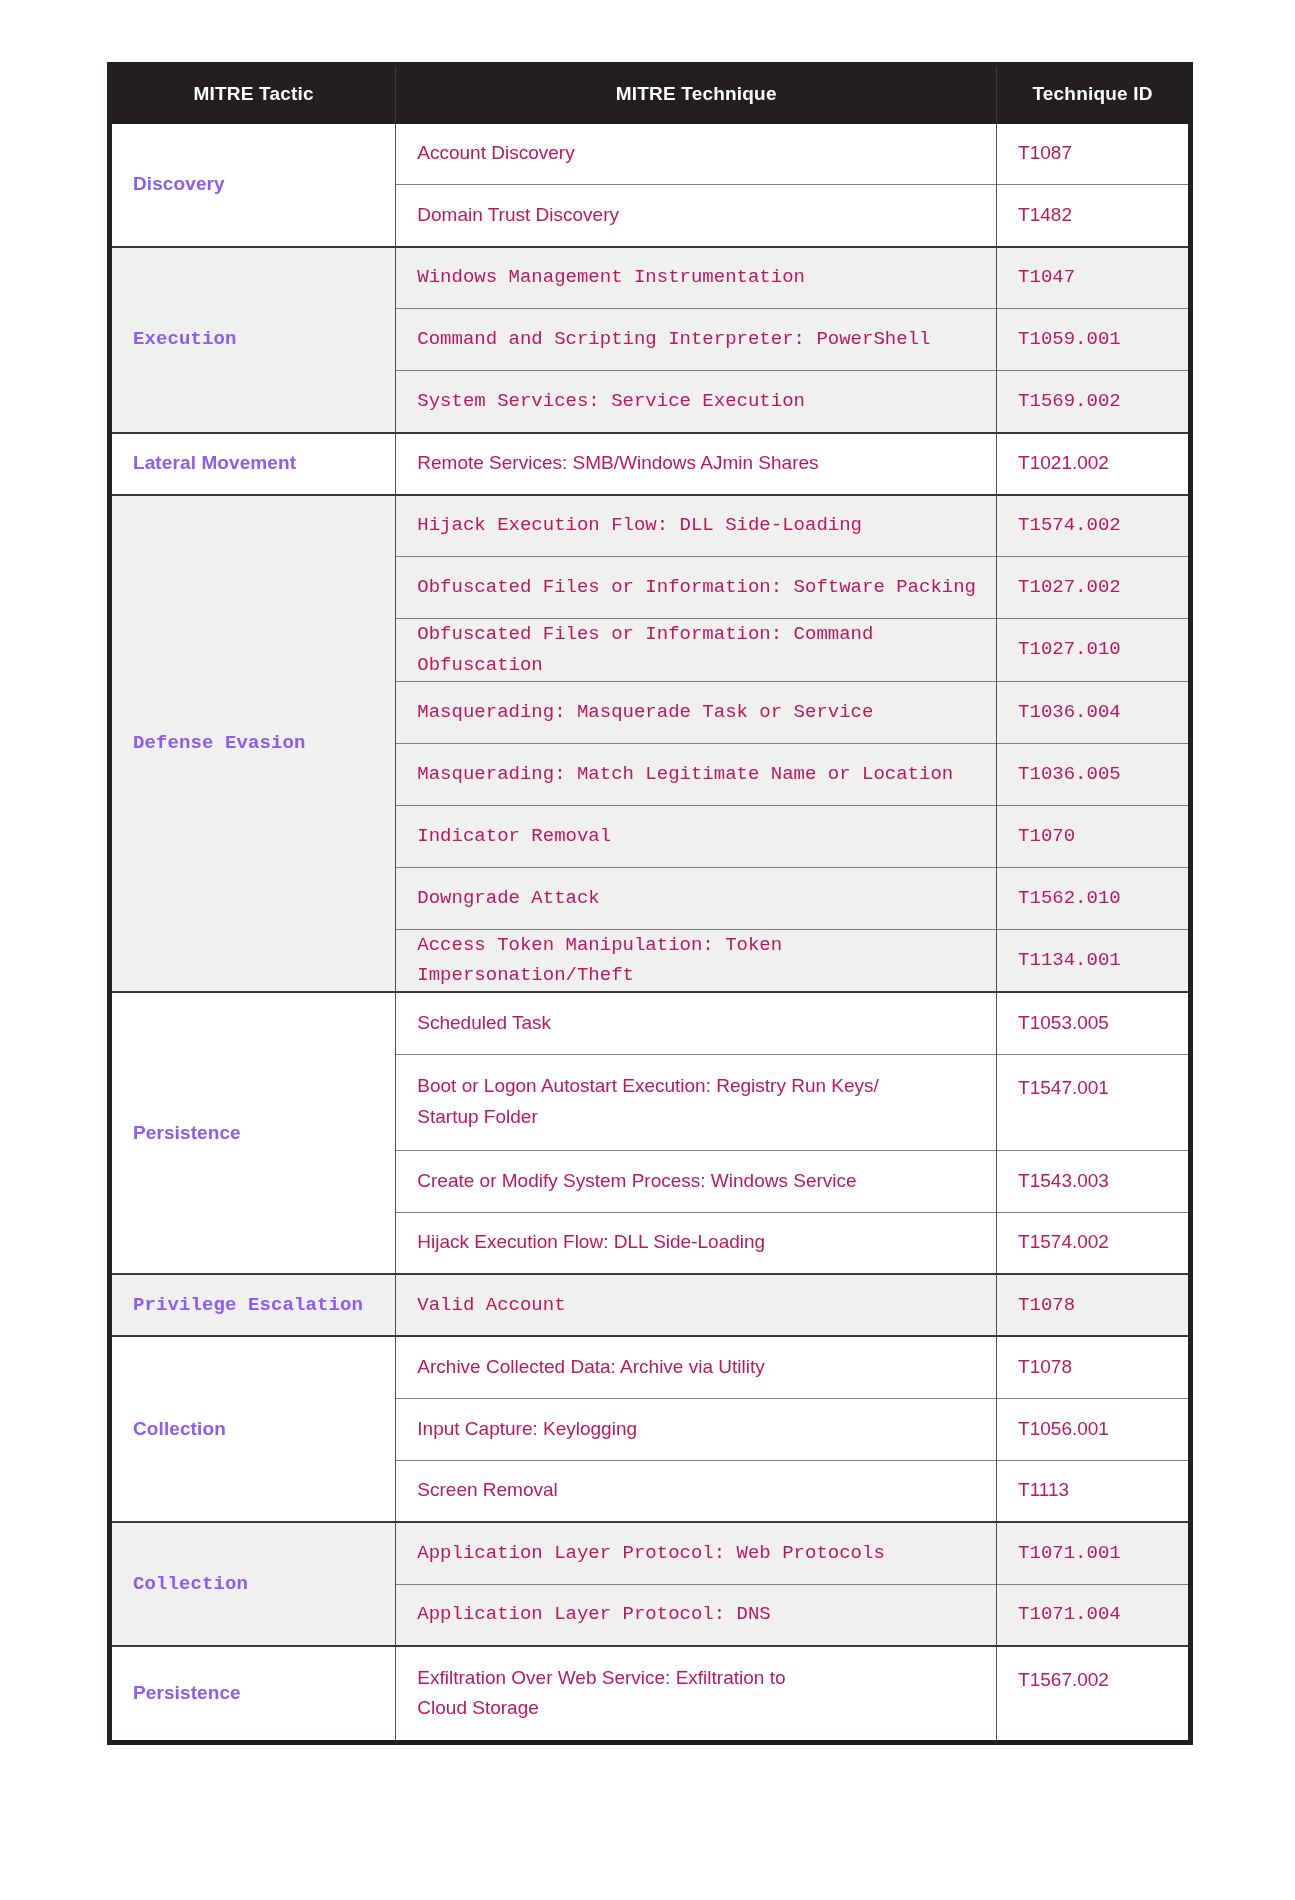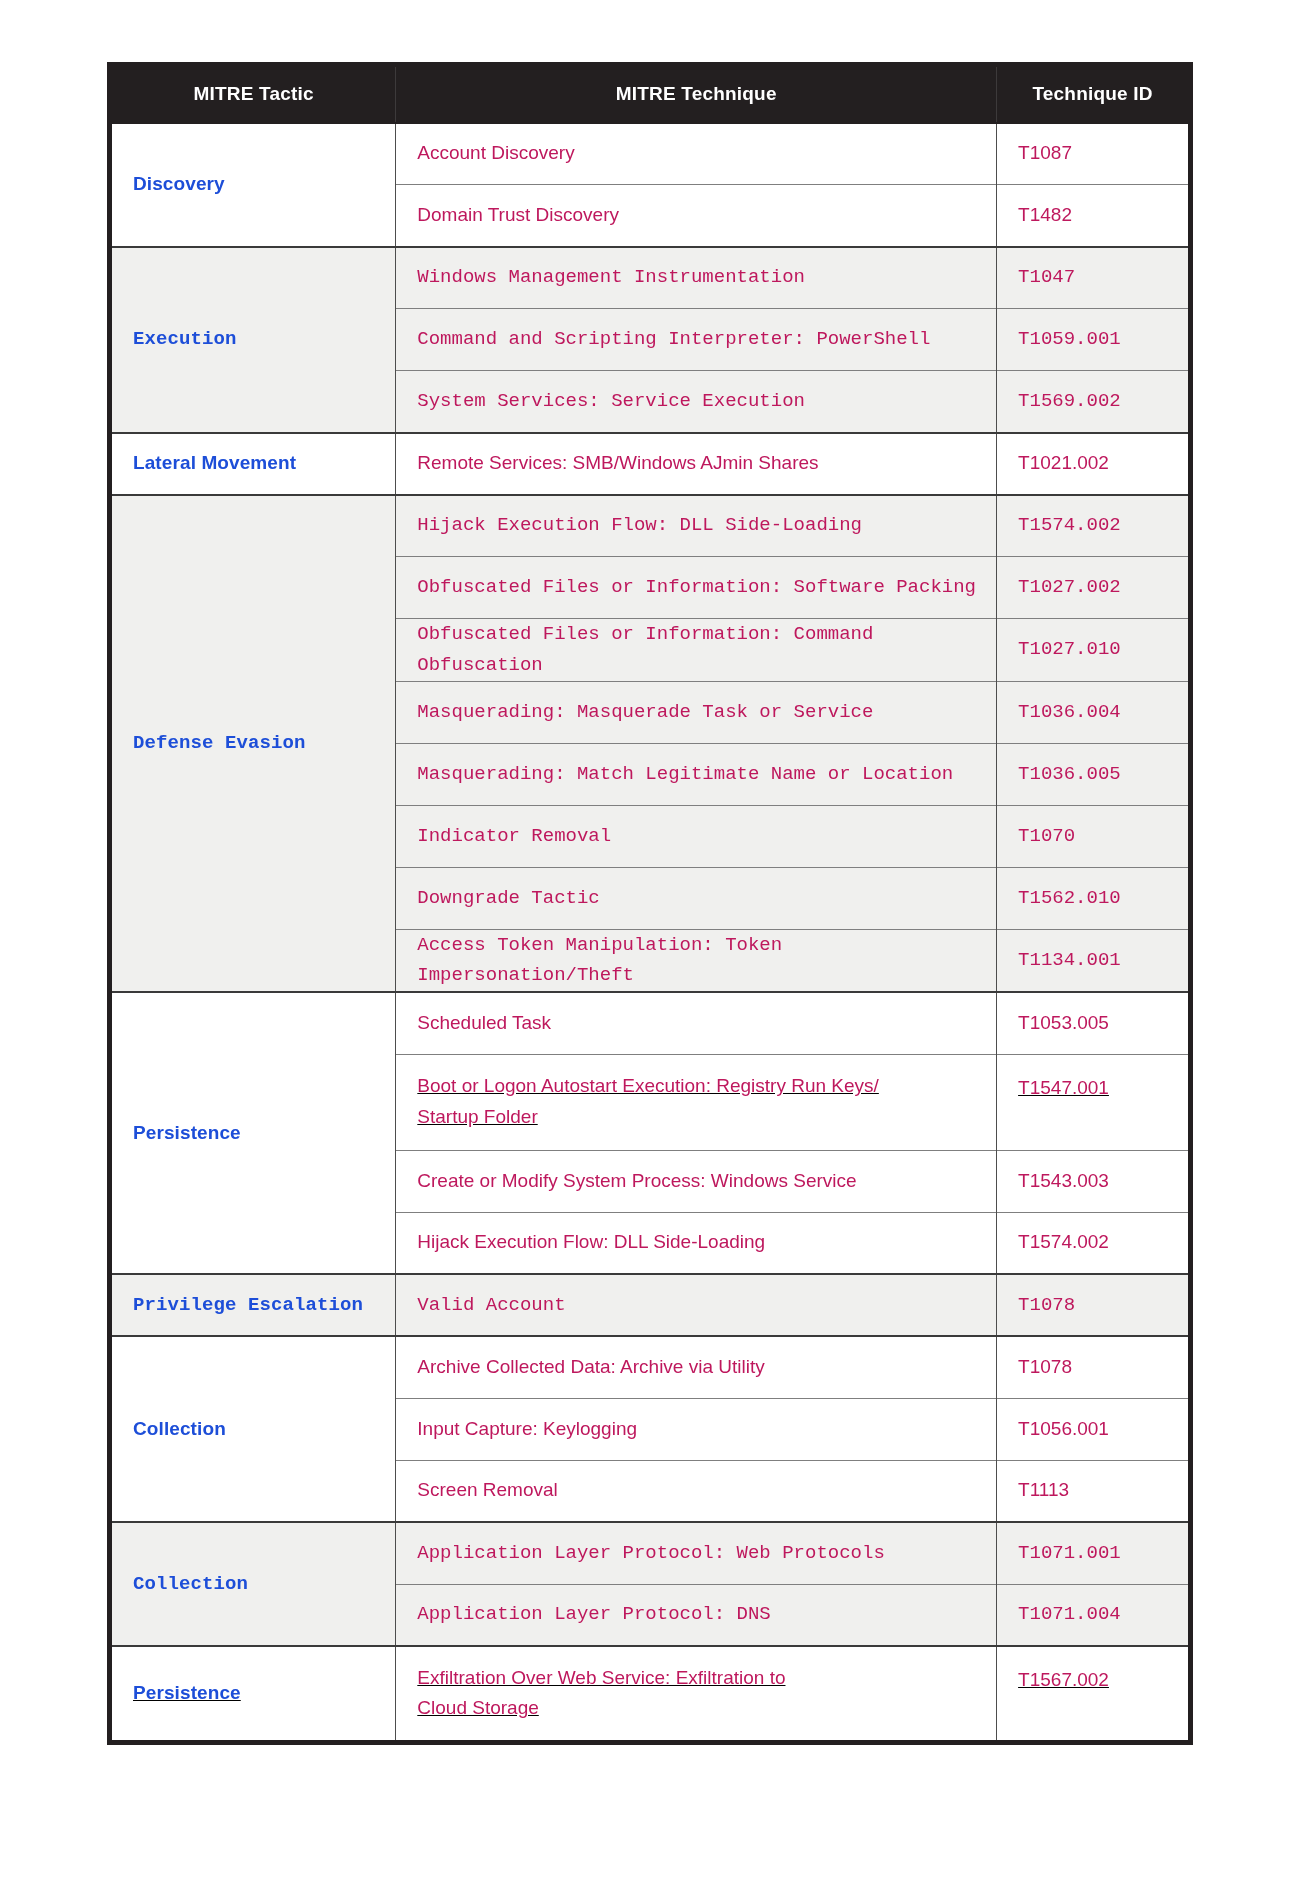--- a/index.html
+++ b/index.html
@@ -45,29 +45,29 @@
     line-height: 1.62;
     border-left: 1px solid #4d4d4d;
     border-right: 1px solid #4d4d4d;
     border-top: 1px solid #7f7f7f;
   }
   table.mitre tr.group-start td {
     border-top: 2px solid #3a3a3a;
   }
   table.mitre td.tactic {
     font-weight: 700;
-    color: #1d4ed8;
+    color: #8b5cf6;
     letter-spacing: 0.1px;
   }
   table.mitre td.technique {
     white-space: pre-line;
   }
   table.mitre tr.shade-gray td { background: #f0f0ee; font-family: Liberation Mono, monospace; }
   table.mitre tr.shade-white td { background: #ffffff; }
-  table.mitre tr.multiline { height: 96px; text-decoration: underline; }
+  table.mitre tr.multiline { height: 96px; }
   table.mitre tr.multiline td.id {
     vertical-align: top;
     padding-top: 18px;
   }
   .footer {
     position: absolute;
     left: 107px;
     top: 1803px;
     width: 1080px;
     text-align: right;
@@ -141,21 +141,21 @@
         </tr>
         <tr class="shade-gray">
           <td class="technique">Masquerading: Match Legitimate Name or Location</td>
           <td class="id">T1036.005</td>
         </tr>
         <tr class="shade-gray">
           <td class="technique">Indicator Removal</td>
           <td class="id">T1070</td>
         </tr>
         <tr class="shade-gray">
-          <td class="technique">Downgrade Tactic</td>
+          <td class="technique">Downgrade Attack</td>
           <td class="id">T1562.010</td>
         </tr>
         <tr class="shade-gray">
           <td class="technique">Access Token Manipulation: Token Impersonation/Theft</td>
           <td class="id">T1134.001</td>
         </tr>
         <tr class="shade-white group-start">
           <td class="tactic" rowspan="4">Persistence</td>
           <td class="technique">Scheduled Task</td>
           <td class="id">T1053.005</td>

